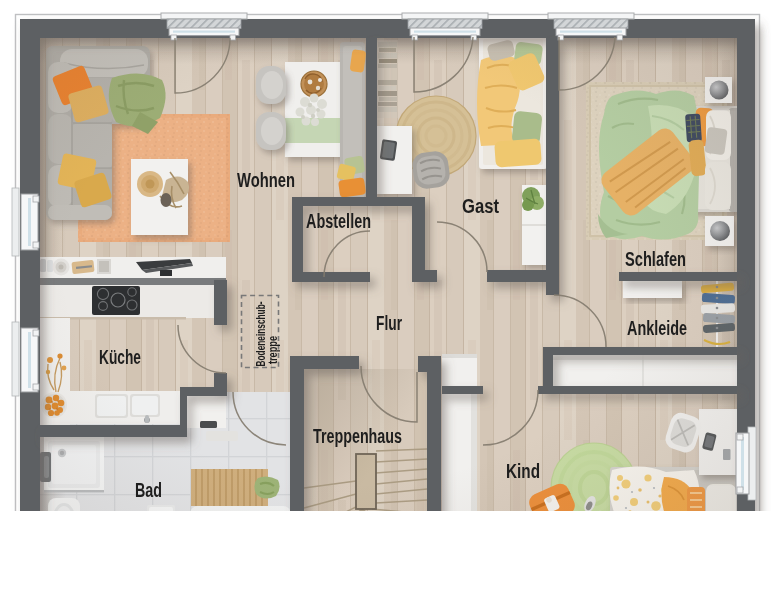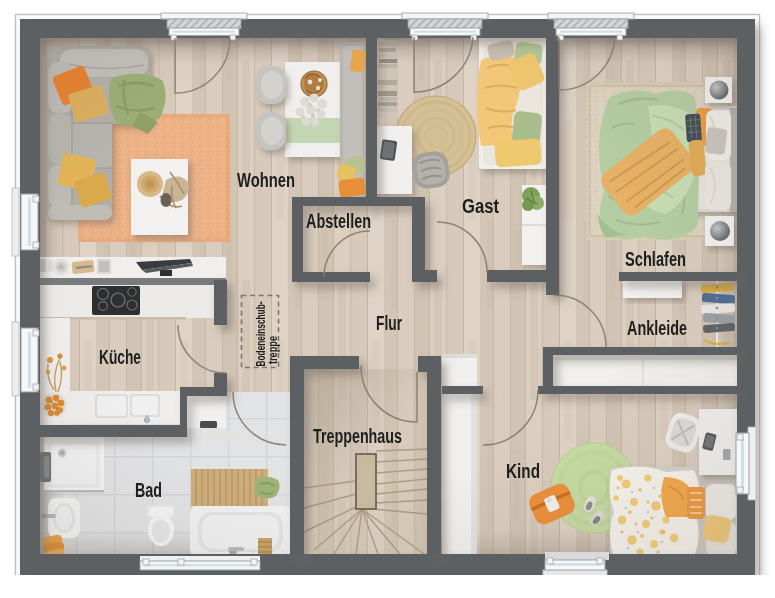--- a/index.html
+++ b/index.html
@@ -1,16 +1,16 @@
 <!DOCTYPE html>
 <html><head>
 <meta charset="utf-8">
 <style>
   html,body{margin:0;padding:0;background:#ffffff;}
-  .page{width:775px;height:575px;position:relative;overflow:hidden;background:#ffffff;
+  .page{width:775px;height:511px;position:relative;overflow:hidden;background:#ffffff;
         font-family:"Liberation Sans", sans-serif;}
   svg{display:block}
   text{font-family:"Liberation Sans", sans-serif;font-weight:bold;fill:#1e1e1e;}
 </style>
 </head>
 <body>
 
 <div class="page">
 <svg width="775" height="598" viewBox="0 0 775 598">
 <defs>

